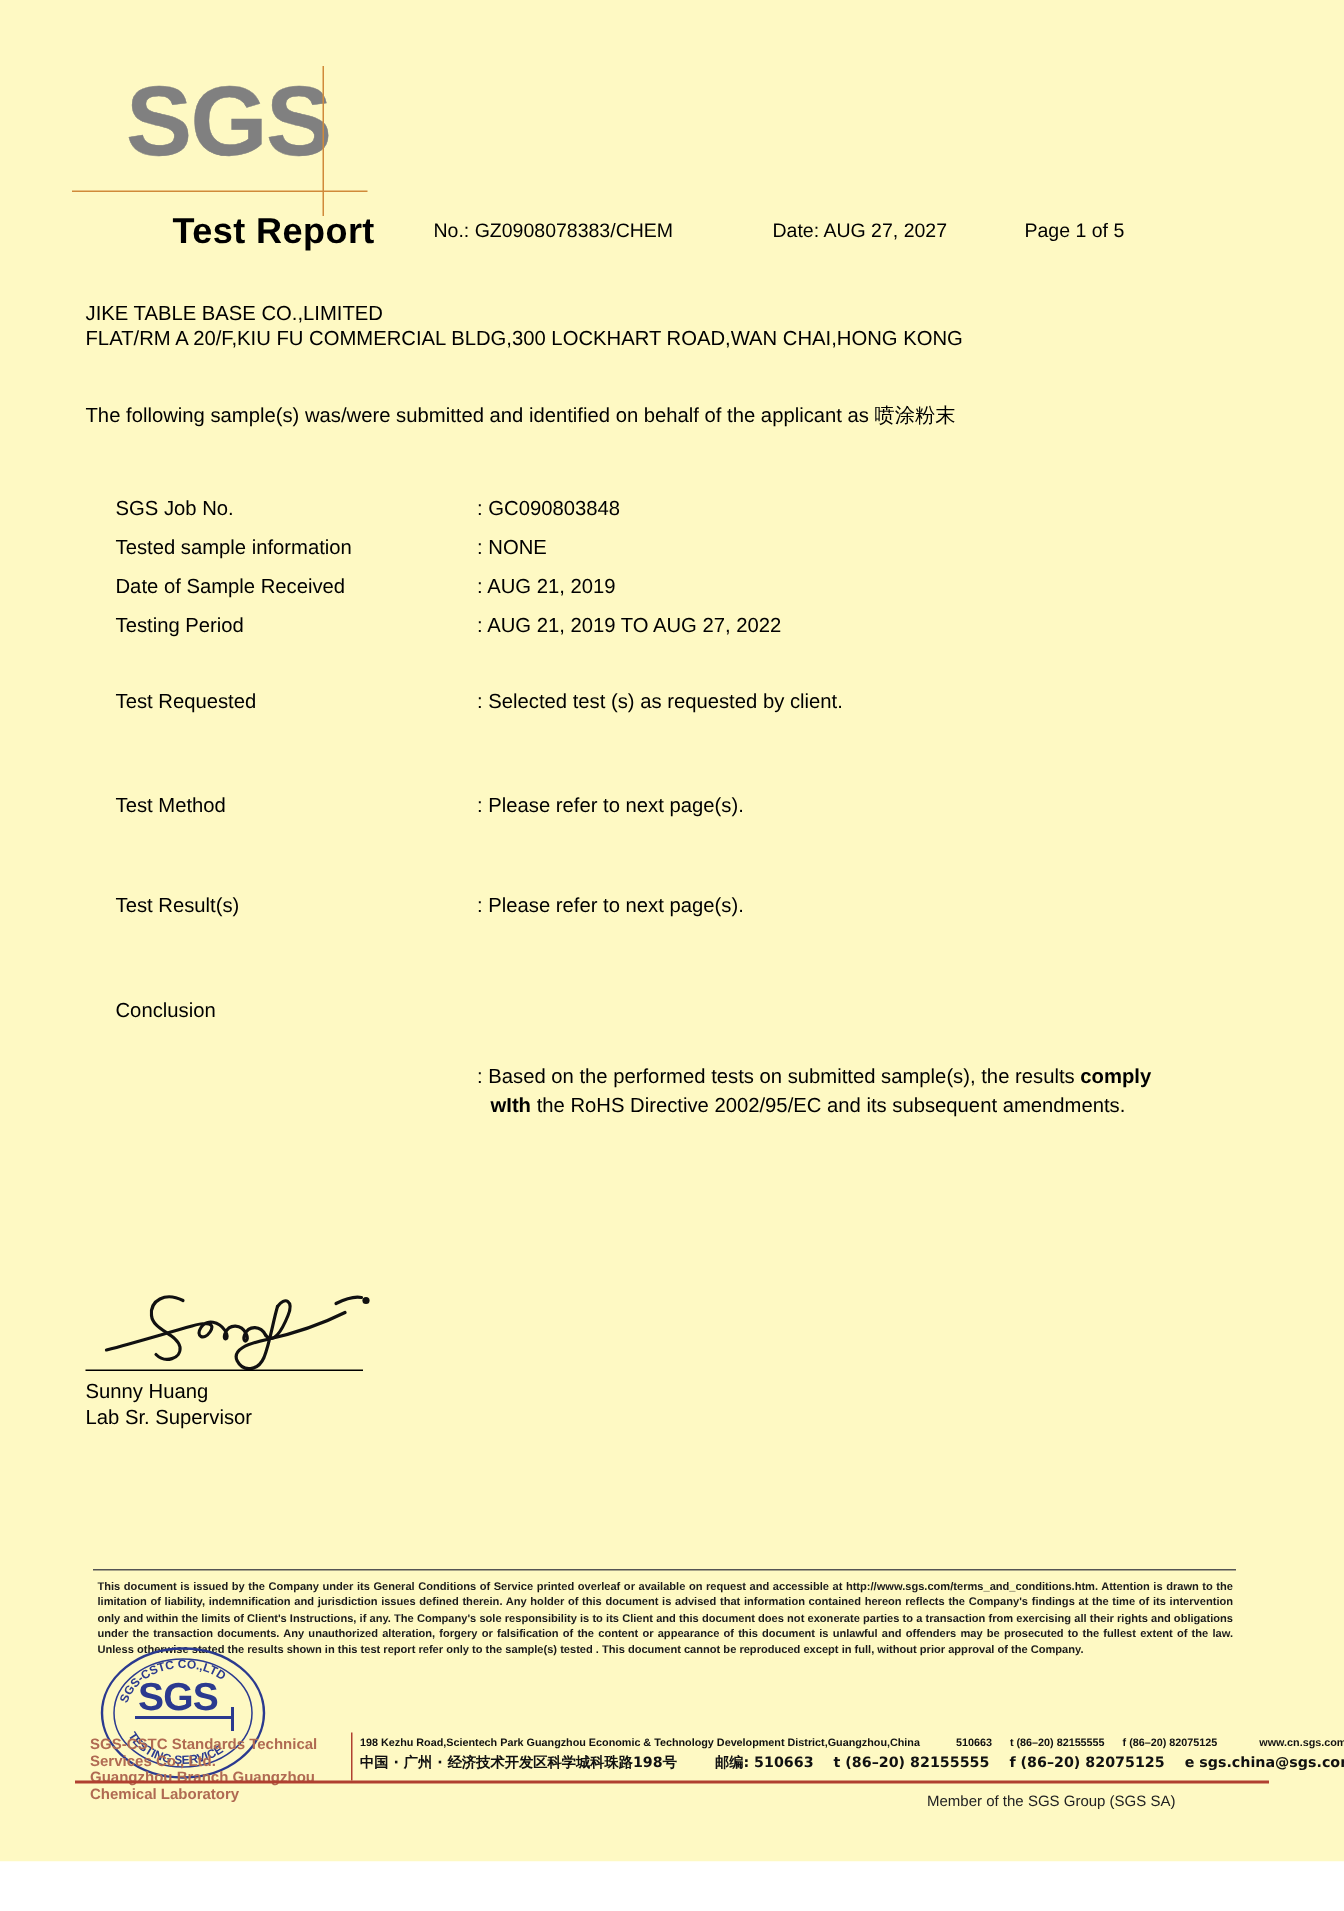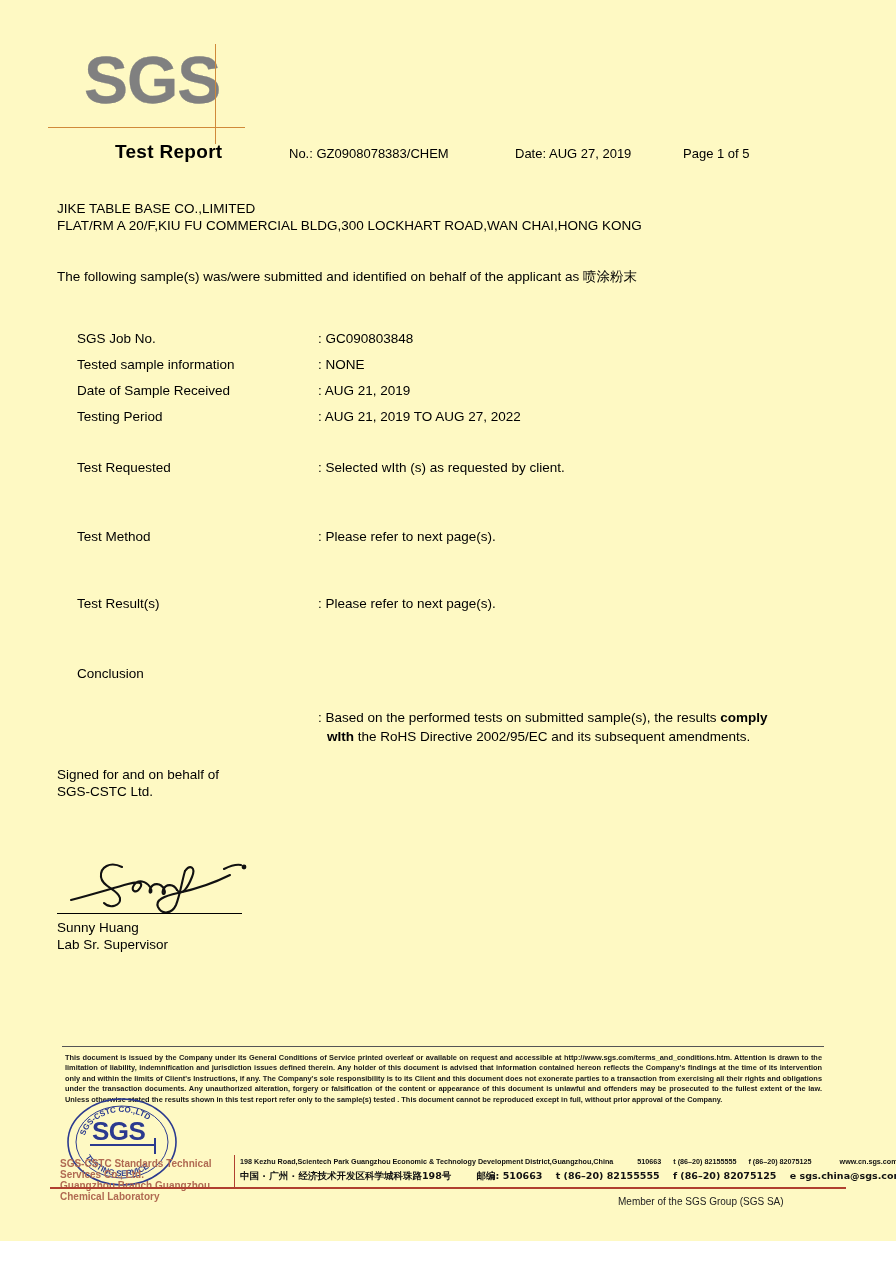--- a/index.html
+++ b/index.html
@@ -52,21 +52,21 @@
     left: 167px;
     top: 0px;
     width: 1px;
     height: 100px;
     background: #d08a3a;
   }
   .test-report-title {
     position: absolute;
     left: 115px;
     top: 141px;
-    font-size: 19px;
+    font-size: 24px;
     font-weight: bold;
     letter-spacing: 0.3px;
   }
   .hdr-meta {
     position: absolute;
     top: 146px;
     font-size: 13px;
     white-space: nowrap;
   }
   .hdr-no    { left: 289px; }
@@ -258,21 +258,21 @@
 
   <div class="logo-block">
     <div class="sgs-logo">SGS</div>
     <div class="logo-hline"></div>
     <div class="logo-vline"></div>
   </div>
 
   <div class="test-report-title">Test Report</div>
 
   <div class="hdr-meta hdr-no">No.: GZ0908078383/CHEM</div>
-  <div class="hdr-meta hdr-date">Date: AUG 27, 2019</div>
+  <div class="hdr-meta hdr-date">Date: AUG 27, 2027</div>
   <div class="hdr-meta hdr-page">Page 1 of  5</div>
 
   <div class="client">
     <div>JIKE TABLE BASE CO.,LIMITED</div>
     <div>FLAT/RM A 20/F,KIU FU COMMERCIAL BLDG,300 LOCKHART ROAD,WAN CHAI,HONG KONG</div>
   </div>
 
   <div class="sample-line">
     <span>The following sample(s) was/were submitted and identified on behalf of the applicant as</span>
     <span class="cn">喷涂粉末</span>
@@ -289,40 +289,36 @@
   <div class="field" style="left:57px; top:383px;">
     <span class="lbl">Date of Sample Received</span>
     <span class="val">: AUG 21, 2019</span>
   </div>
   <div class="field" style="left:57px; top:409px;">
     <span class="lbl">Testing Period</span>
     <span class="val">: AUG 21, 2019 TO AUG 27, 2022</span>
   </div>
   <div class="field" style="left:57px; top:460px;">
     <span class="lbl">Test Requested</span>
-    <span class="val">: Selected wIth (s) as requested by client.</span>
+    <span class="val">: Selected test (s) as requested by client.</span>
   </div>
   <div class="field" style="left:57px; top:529px;">
     <span class="lbl">Test Method</span>
     <span class="val">: Please refer to next page(s).</span>
   </div>
   <div class="field" style="left:57px; top:596px;">
     <span class="lbl">Test Result(s)</span>
     <span class="val">: Please refer to next page(s).</span>
   </div>
 
   <div class="field wrap" style="left:57px; top:664px; line-height:19px;">
     <span class="lbl">Conclusion</span>
     <span class="val"><span>: Based on the performed tests on submitted sample(s), the results </span><b>comply</b><span class="l2"><b>wIth</b><span> the RoHS Directive 2002/95/EC and its subsequent amendments.</span></span></span>
   </div>
 
-  <div class="sign-label">
-    <div>Signed for and on behalf of</div>
-    <div>SGS-CSTC Ltd.</div>
-  </div>
 
   <svg class="sig-svg" width="190" height="62" viewBox="0 0 190 62">
     <g fill="none" stroke="#111" stroke-width="2.1" stroke-linecap="round" stroke-linejoin="round">
       <path d="M56 12 C44 6, 34 12, 35 22 C36 32, 52 34, 54 43 C55 51, 44 54, 38 48"></path>
       <path d="M5 45 C24 40, 44 34, 62 29 C72 26, 78 27, 74 33 C70 39, 64 36, 68 30 C72 24, 80 26, 84 32 C88 38, 82 40, 84 34 C87 27, 95 28, 98 34 C101 40, 95 41, 97 35 C100 28, 108 29, 111 35"></path>
       <path d="M111 35 C116 42, 122 32, 126 22 C130 12, 124 9, 119 16"></path>
       <path d="M119 16 C116 26, 114 40, 110 50 C106 59, 96 60, 92 52 C89 45, 98 41, 112 38 C130 34, 150 27, 164 20"></path>
       <path d="M158 14 C164 11, 170 9, 175 10"></path>
     </g>
     <circle cx="178" cy="12" r="2.4" fill="#111"></circle>

